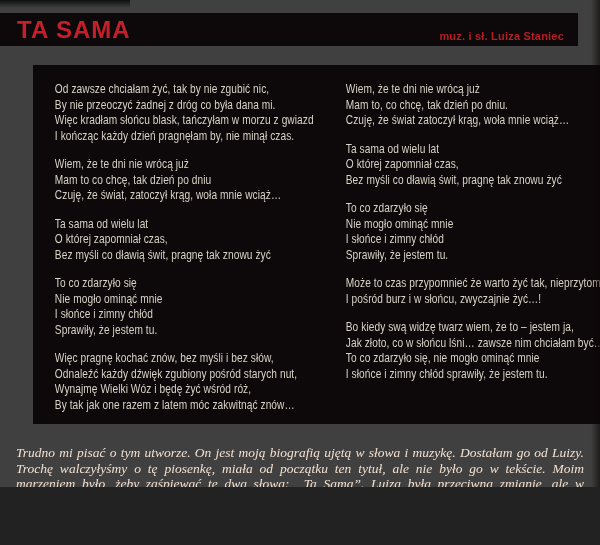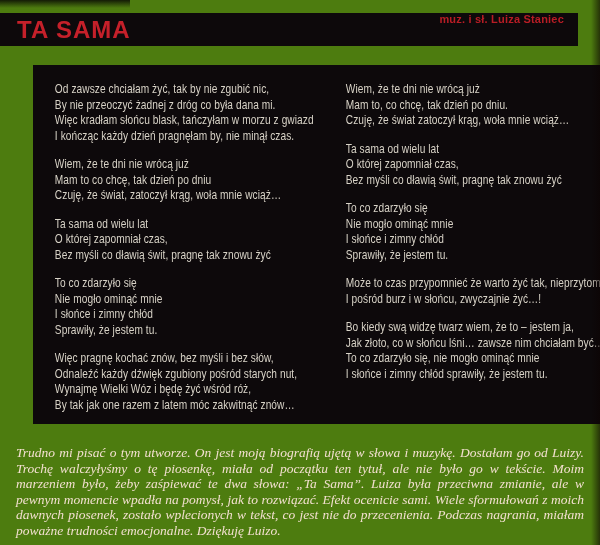--- a/index.html
+++ b/index.html
@@ -1,33 +1,33 @@
 <!DOCTYPE html>
 <html><head>
 <meta charset="utf-8">
 <style>
   html,body{margin:0;padding:0;background:#222;}
   .page{
-    position:relative;width:600px;height:545px;overflow:hidden;
-    background:#4d7c0f;
+    position:relative;width:600px;height:487px;overflow:hidden;
+    background:#404040;
     font-family:"Liberation Sans",sans-serif;
   }
   
   .header-bar{
     position:absolute;top:13px;left:0;width:578px;height:33px;
     background:#0d090b;
     display:flex;justify-content:space-between;align-items:center;
     padding:0 14px 0 17px;box-sizing:border-box;
   }
   .title{
     color:#c5202a;font-size:24px;font-weight:600;letter-spacing:1px;line-height:1;
   }
   .credit{
     color:#b81d25;font-size:11px;font-weight:700;
-    align-self:flex-end;padding-bottom:21px;letter-spacing:0.2px;
+    align-self:flex-end;padding-bottom:4px;letter-spacing:0.2px;
   }
   
   .lyrics-panel{
     position:absolute;top:65px;left:0;width:600px;height:359px;
     background:#0d090b;overflow:hidden;margin-left:33px;
   }
   .lyrics-scale{
     width:769px;transform:scaleX(0.78);transform-origin:top left;
     display:flex;padding:16px 0 0 28px;box-sizing:border-box;
   }

